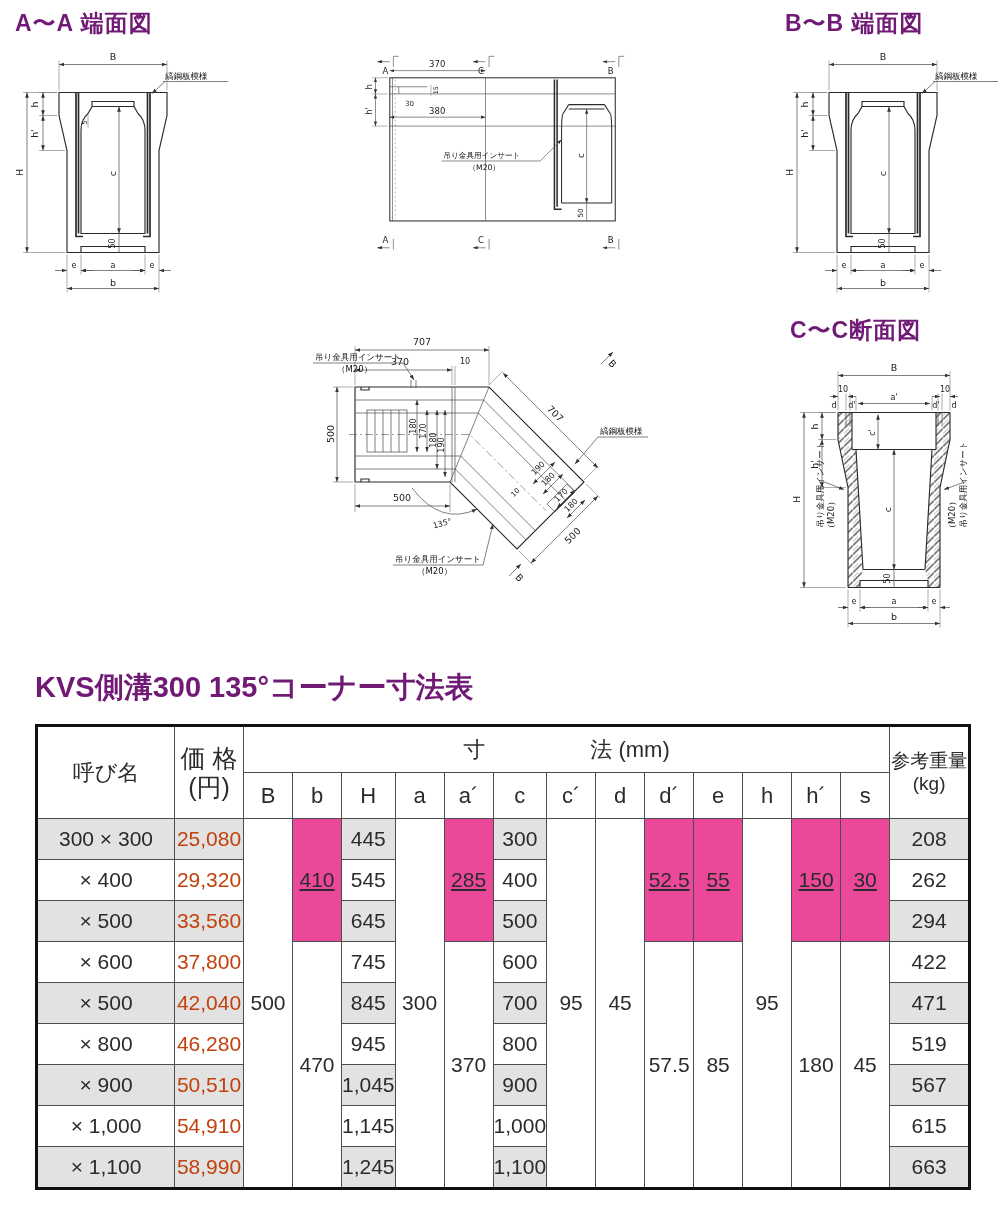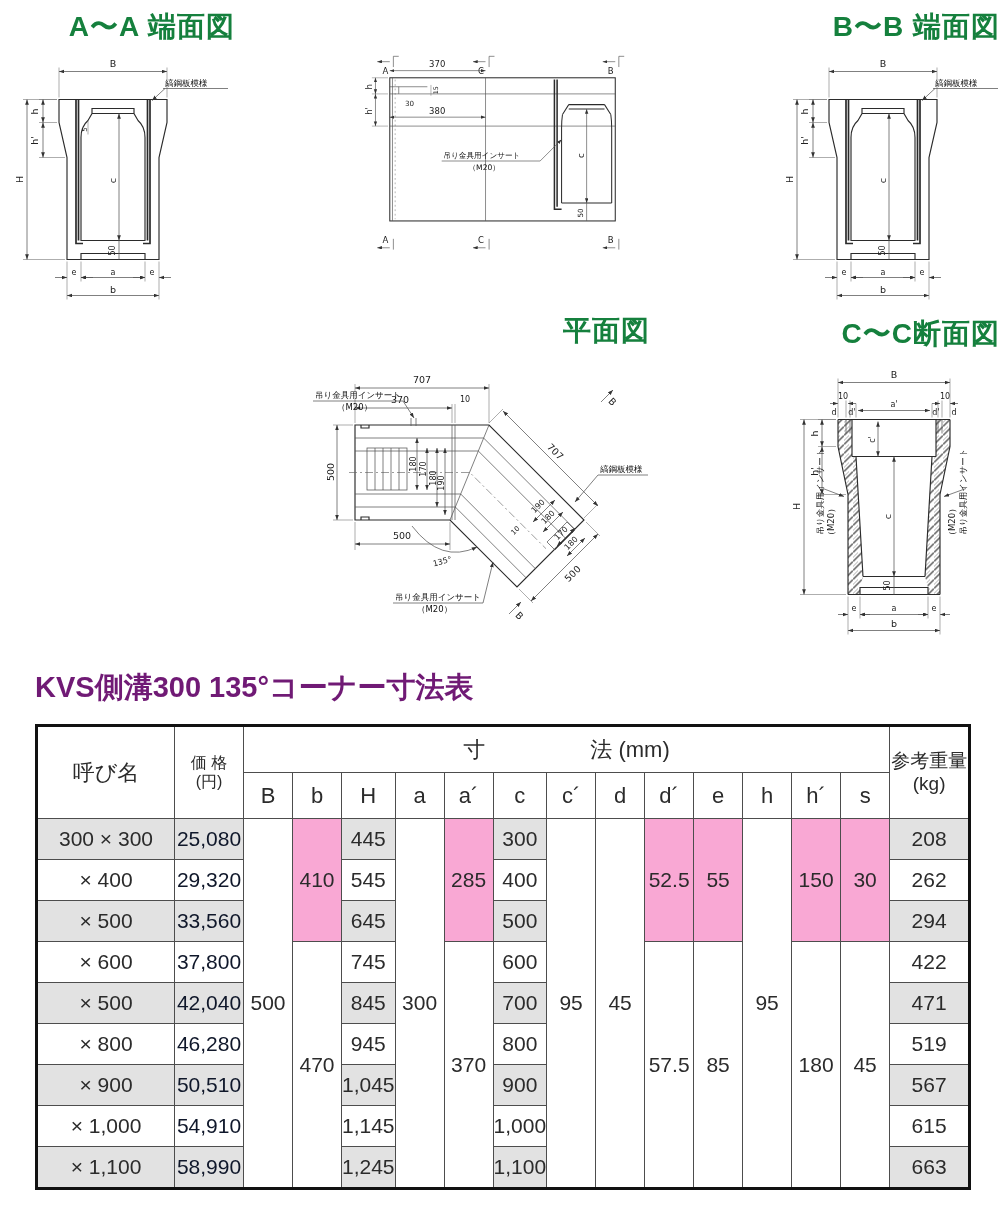--- a/index.html
+++ b/index.html
@@ -1,41 +1,41 @@
 <!DOCTYPE html>
 <html><head>
 <meta charset="utf-8">
 <style>
   html,body{margin:0;padding:0;background:#fff;}
   body{width:1000px;height:1216px;position:relative;font-family:"Liberation Sans","DejaVu Sans",sans-serif;color:#1a1a1a;}
   .panel{position:absolute;}
-  .ptitle{font-weight:bold;font-size:28px;text-align:right;letter-spacing:1px;color:#15803d;}
+  .ptitle{font-weight:bold;font-size:23px;text-align:left;letter-spacing:1px;color:#701a75;}
   svg text{font-family:"DejaVu Sans","Liberation Sans",sans-serif;}
   .ol{stroke:#2b2b2b;stroke-width:1.15;fill:none;stroke-linejoin:miter;}
   .tl{stroke:#2b2b2b;stroke-width:1.7;fill:none;}
   .dl{stroke:#555;stroke-width:.75;fill:none;}
   .xl{stroke:#777;stroke-width:.6;fill:none;}
   .cl{stroke:#666;stroke-width:.65;fill:none;stroke-dasharray:8 3 2 3;}
   .dt{font-size:9.5px;fill:#222;text-anchor:middle;}
   .ds{font-size:8px;fill:#222;text-anchor:middle;}
   .d7{font-size:7px;fill:#222;text-anchor:middle;}
   .lb{font-size:8.5px;fill:#111;text-anchor:start;}
   
   #tbl-title{position:absolute;left:35px;top:668px;font-size:29px;font-weight:bold;color:#701a75;}
   #dim-table{position:absolute;left:35px;top:724px;border-collapse:collapse;table-layout:fixed;
              border:3px solid #111;font-size:21px;color:#2b2b2b;}
   #dim-table td,#dim-table th{border:1px solid #4d4d4d;padding:0;text-align:center;font-weight:normal;overflow:hidden;}
   #dim-table thead th{height:45px;}
   #dim-table tbody td{height:40px;}
   .cn{width:138px;}.cp{width:69px;}.cd{width:49px;}.cw{width:80px;}
   .sg{background:#e2e2e2;}
-  .mg{background:#f9a8d4;}
+  .mg{background:#ec4899;text-decoration:underline;}
   .mw{background:#fff;}
   td.name{text-align:right;padding-right:26px;}
-  td.price{text-align:right;padding-right:9px;font-weight:bold;color:#0f172a;}
+  td.price{text-align:right;padding-right:9px;font-weight:bold;color:#c2410c;}
   .hdr2{display:flex;flex-direction:column;justify-content:center;line-height:1.15;}
   .dimhdr{display:flex;justify-content:center;gap:105px;font-size:22px;}
   .whdr{font-size:19px;line-height:1.2;}
 </style>
 </head>
 <body>
 
 <div class="panel" style="left:15px;top:8px;width:220px;">
   <div class="ptitle">A〜A 端面図</div>
   <svg width="215" height="265" viewBox="0 0 215 262">
@@ -189,21 +189,20 @@
     <text class="ds" x="98" y="227">a</text>
     <line class="dl" x1="118" y1="230" x2="130" y2="230" marker-end="url(#mk3)"></line>
     <line class="dl" x1="156" y1="230" x2="144" y2="230" marker-end="url(#mk3)"></line>
     <text class="ds" x="137" y="227">e</text>
     <line class="dl" x1="52" y1="248" x2="144" y2="248" marker-start="url(#mk3)" marker-end="url(#mk3)"></line>
     <text class="dt" x="98" y="245">b</text>
   </svg>
 </div>
 
 <div class="panel" style="left:295px;top:312px;width:355px;">
-  <div class="ptitle">平面図</div>
   <svg width="355" height="300" viewBox="0 0 355 300">
     <defs>
         <marker id="mk4" markerWidth="8" markerHeight="6" refX="7" refY="2.5" orient="auto-start-reverse">
           <path d="M0,0L7,2.5L0,5Z" fill="#333"></path>
         </marker>
       </defs>
     <path class="ol" d="M60,75 L194,75 L289,170 L222,237 L155,170 L60,170 Z"></path>
     <path class="dl" d="M194,75 L155,170"></path>
     <path class="dl" d="M60,88 L188.6,88 L279.8,179.2 M60,101 L183.3,101 L270.6,188.3 M60,144 L165.7,144 L240.4,218.7 M60,157 L160.3,157 L231.2,227.9"></path>
     <path class="cl" d="M54,122.5 H174.8 L251,198.7"></path>
@@ -366,21 +365,21 @@
       <col class="cd">
       <col class="cd">
       <col class="cd">
       <col class="cd">
     <col class="cw">
   </colgroup>
   <thead>
     <tr>
       <th rowspan="2" style="font-size:22px;">呼び名</th>
       <th rowspan="2">
-        <div class="hdr2" style="font-size:16px;justify-content:flex-end;">
+        <div class="hdr2" style="font-size:25px;justify-content:flex-end;">
           <span>価 格</span>
           <span>(円)</span>
         </div>
       </th>
       <th colspan="13">
         <div class="dimhdr">
           <span>寸</span>
           <span>法 (mm)</span>
         </div>
       </th>

